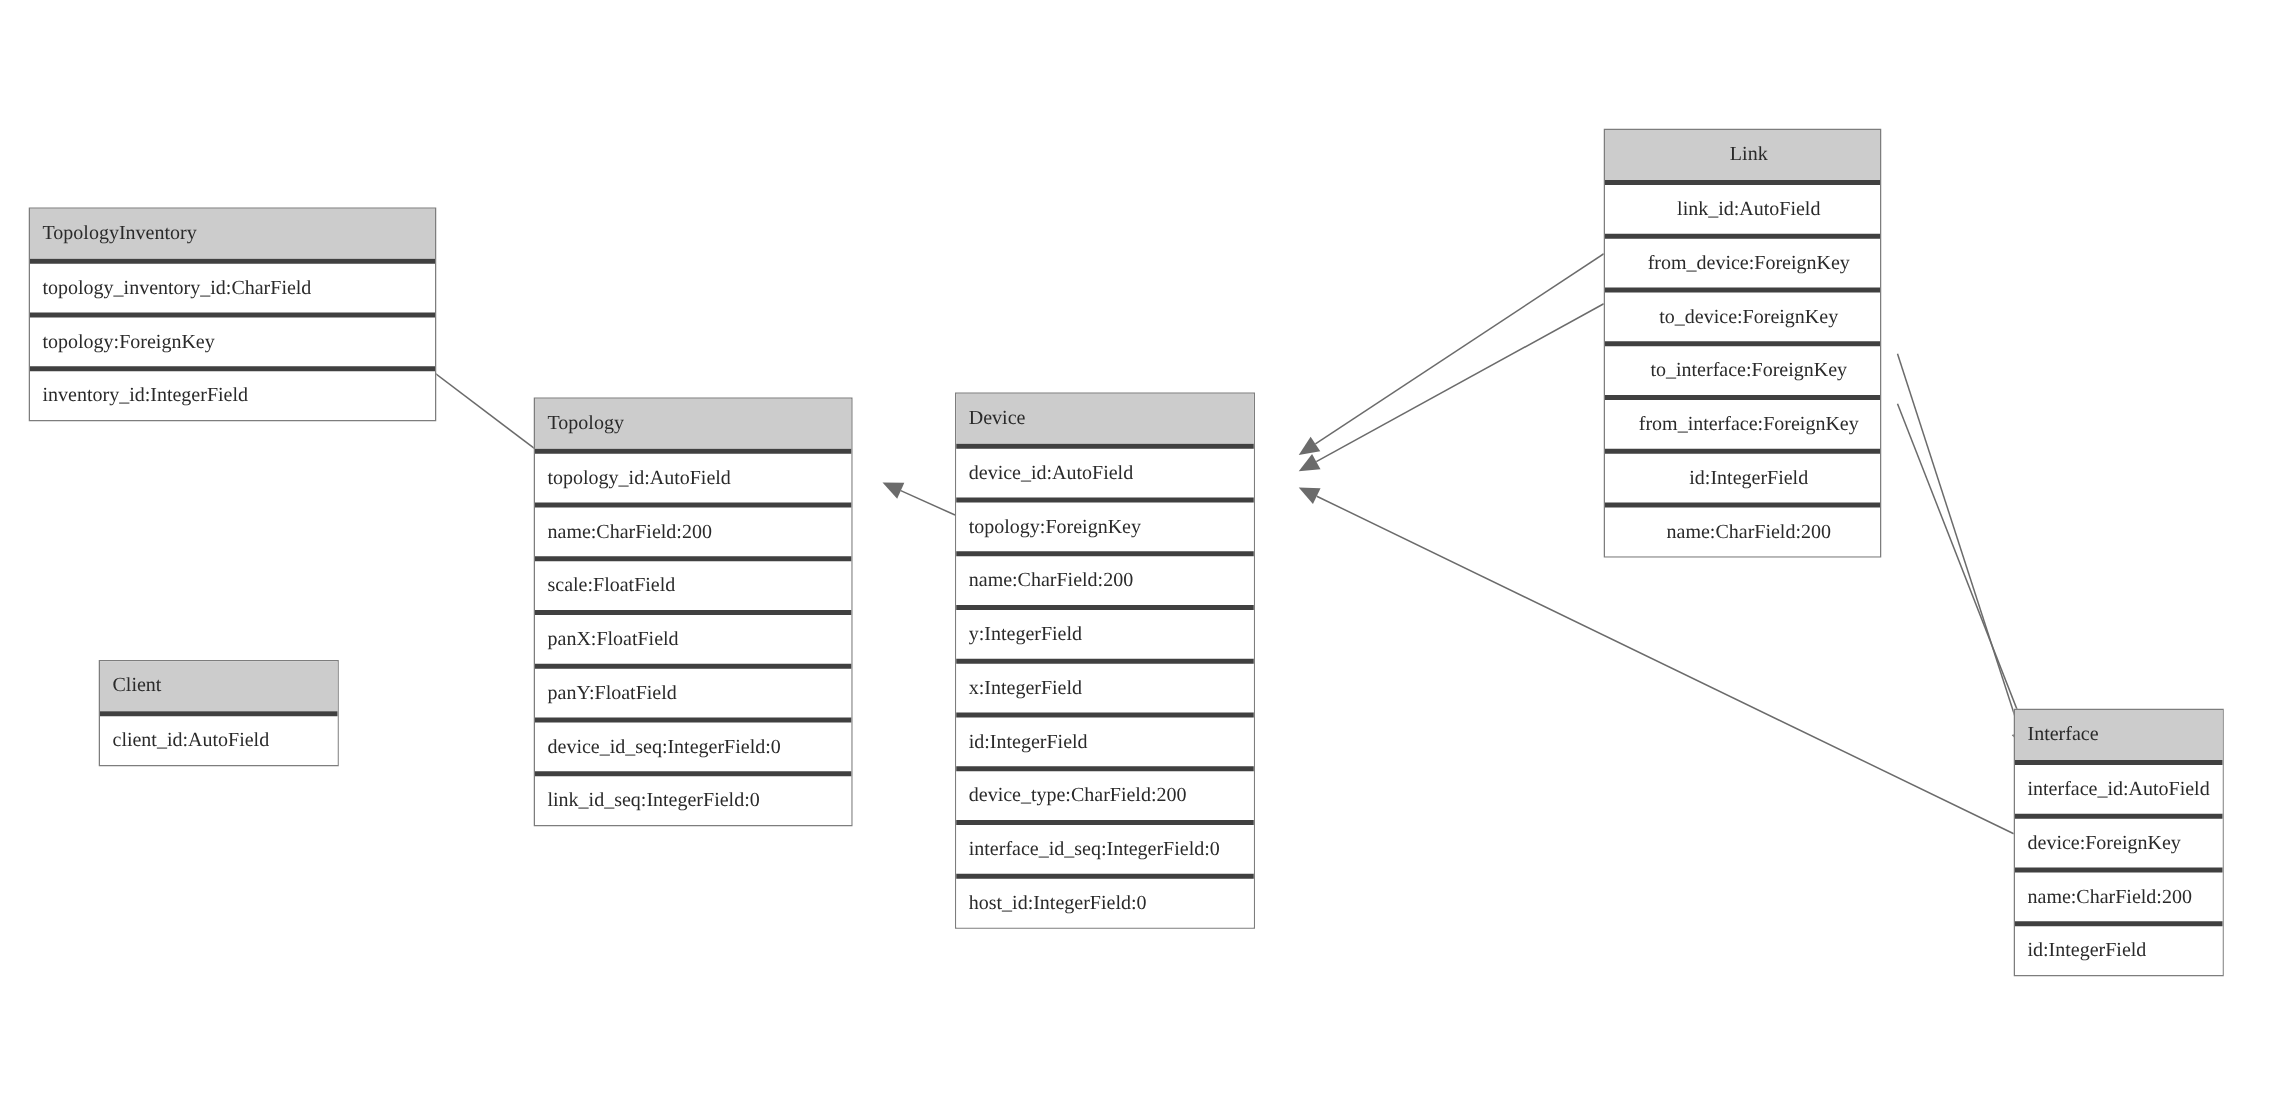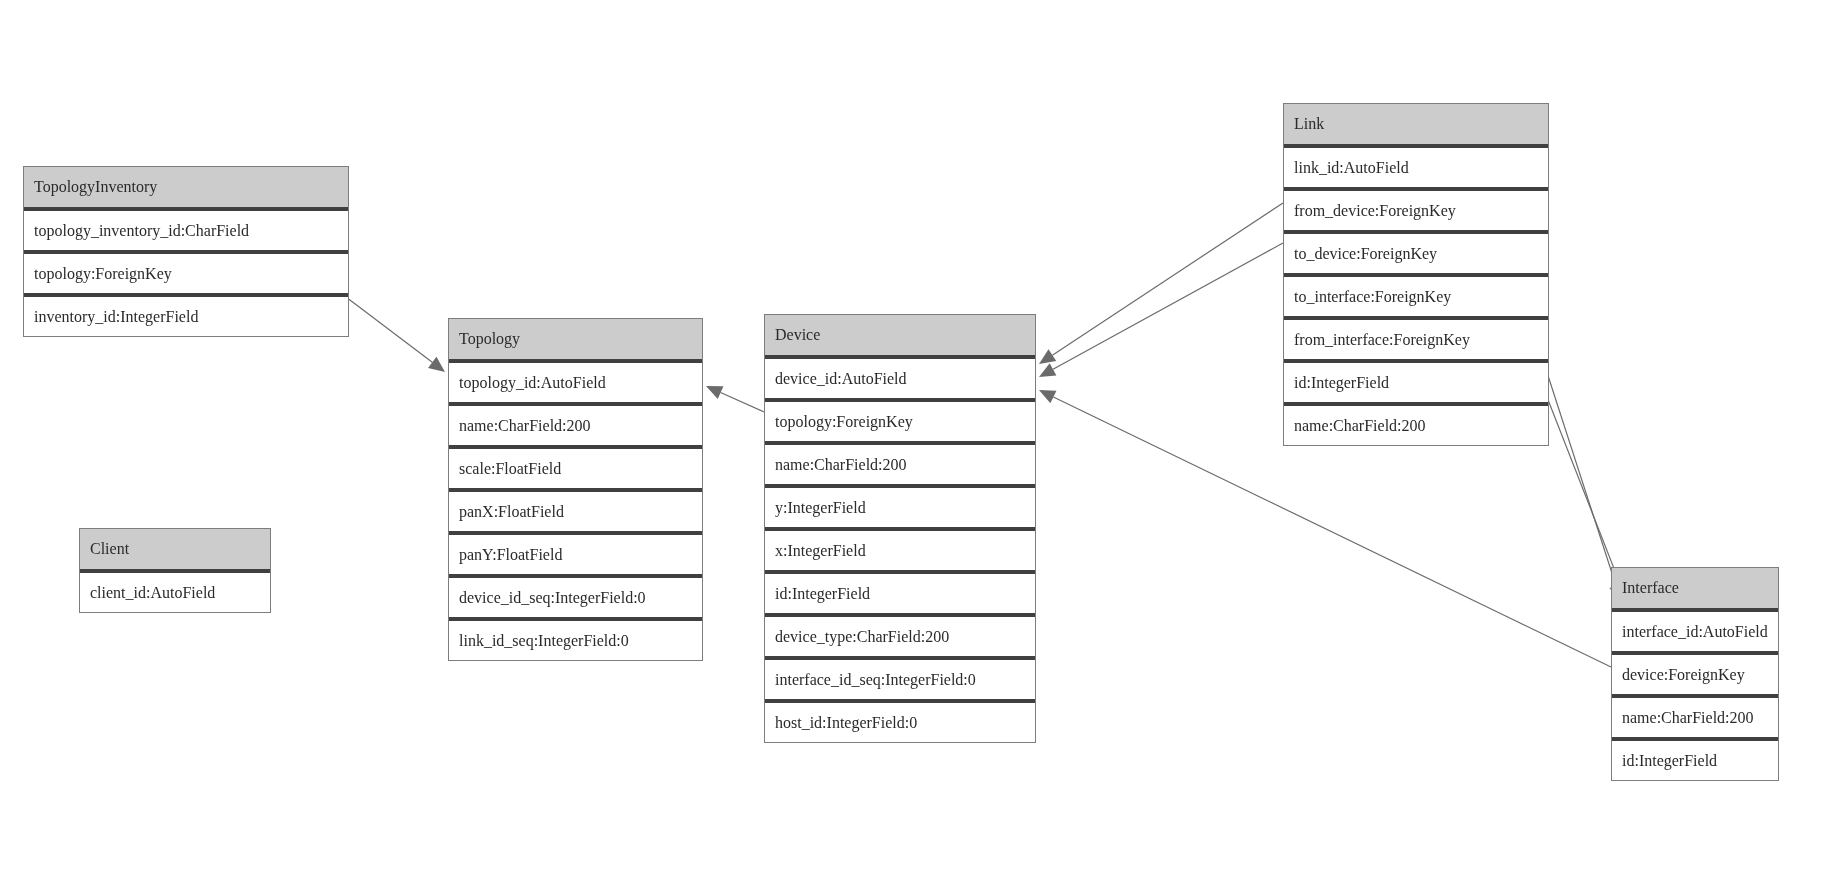--- a/index.html
+++ b/index.html
@@ -81,47 +81,47 @@
         <polygon points="1631,612 1618.6541340075496,599.6476887629699 1631.6928637923197,594.5495003004128" fill="#6b6b6b"></polygon>
       </g>
     </svg>
   <div id="tables">
       <div class="table-box" style="left: 23px; top: 166px; width: 326px;">
         <div class="table-header">TopologyInventory</div>
         <div class="table-row">topology_inventory_id:CharField</div>
         <div class="table-row">topology:ForeignKey</div>
         <div class="table-row">inventory_id:IntegerField</div>
       </div>
-      <div class="table-box" style="left: 448px; top: 318px; width: 255px;">
+      <div class="table-box" style="left: 427px; top: 318px; width: 255px;">
         <div class="table-header">Topology</div>
         <div class="table-row">topology_id:AutoField</div>
         <div class="table-row">name:CharField:200</div>
         <div class="table-row">scale:FloatField</div>
         <div class="table-row">panX:FloatField</div>
         <div class="table-row">panY:FloatField</div>
         <div class="table-row">device_id_seq:IntegerField:0</div>
         <div class="table-row">link_id_seq:IntegerField:0</div>
       </div>
       <div class="table-box" style="left: 79px; top: 528px; width: 192px;">
         <div class="table-header">Client</div>
         <div class="table-row">client_id:AutoField</div>
       </div>
-      <div class="table-box" style="left: 764px; top: 314px; width: 272px;">
+      <div class="table-box" style="left: 764px; top: 314px; width: 240px;">
         <div class="table-header">Device</div>
         <div class="table-row">device_id:AutoField</div>
         <div class="table-row">topology:ForeignKey</div>
         <div class="table-row">name:CharField:200</div>
         <div class="table-row">y:IntegerField</div>
         <div class="table-row">x:IntegerField</div>
         <div class="table-row">id:IntegerField</div>
         <div class="table-row">device_type:CharField:200</div>
         <div class="table-row">interface_id_seq:IntegerField:0</div>
         <div class="table-row">host_id:IntegerField:0</div>
       </div>
-      <div class="table-box" style="left: 1283px; top: 103px; width: 266px;">
+      <div class="table-box" style="left: 1283px; top: 103px; width: 222px; text-align: center;">
         <div class="table-header">Link</div>
         <div class="table-row">link_id:AutoField</div>
         <div class="table-row">from_device:ForeignKey</div>
         <div class="table-row">to_device:ForeignKey</div>
         <div class="table-row">to_interface:ForeignKey</div>
         <div class="table-row">from_interface:ForeignKey</div>
         <div class="table-row">id:IntegerField</div>
         <div class="table-row">name:CharField:200</div>
       </div>
       <div class="table-box" style="left: 1611px; top: 567px; width: 168px;">

